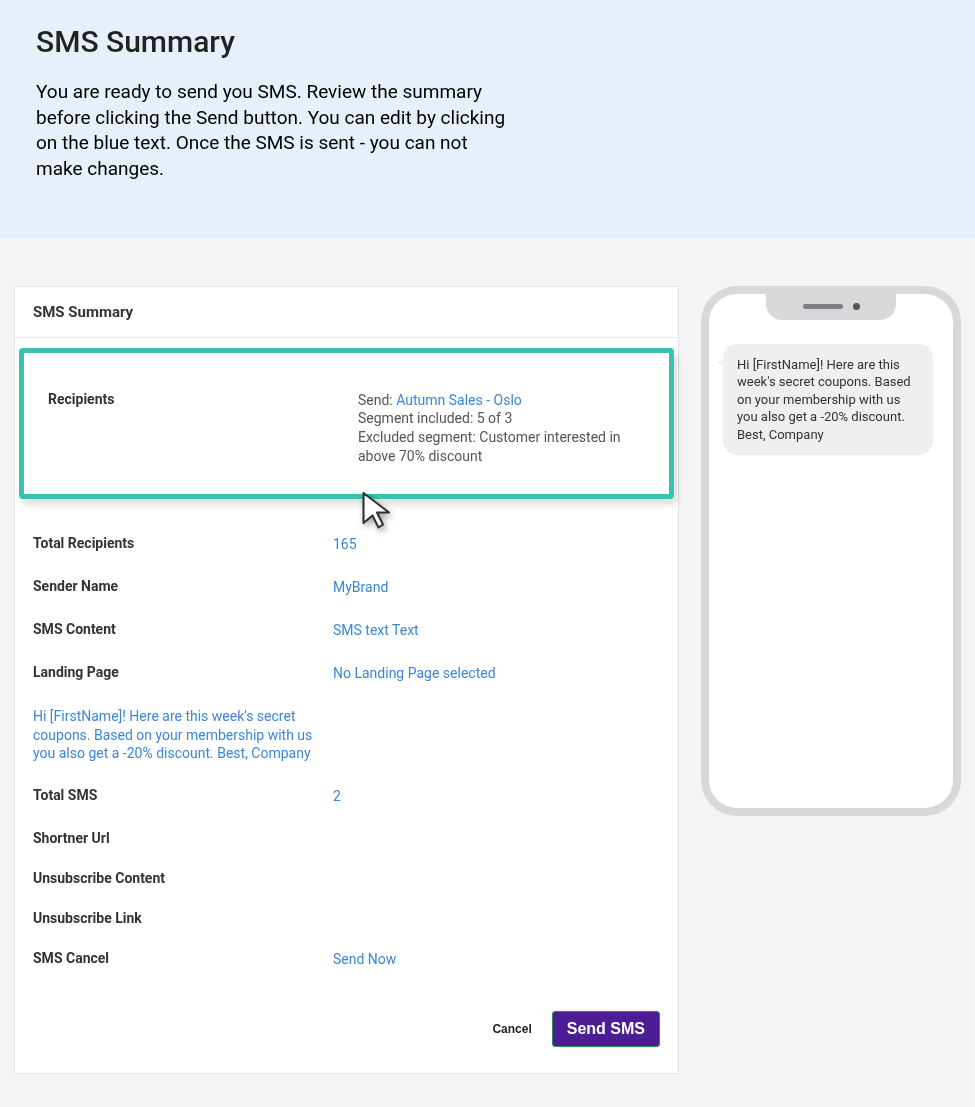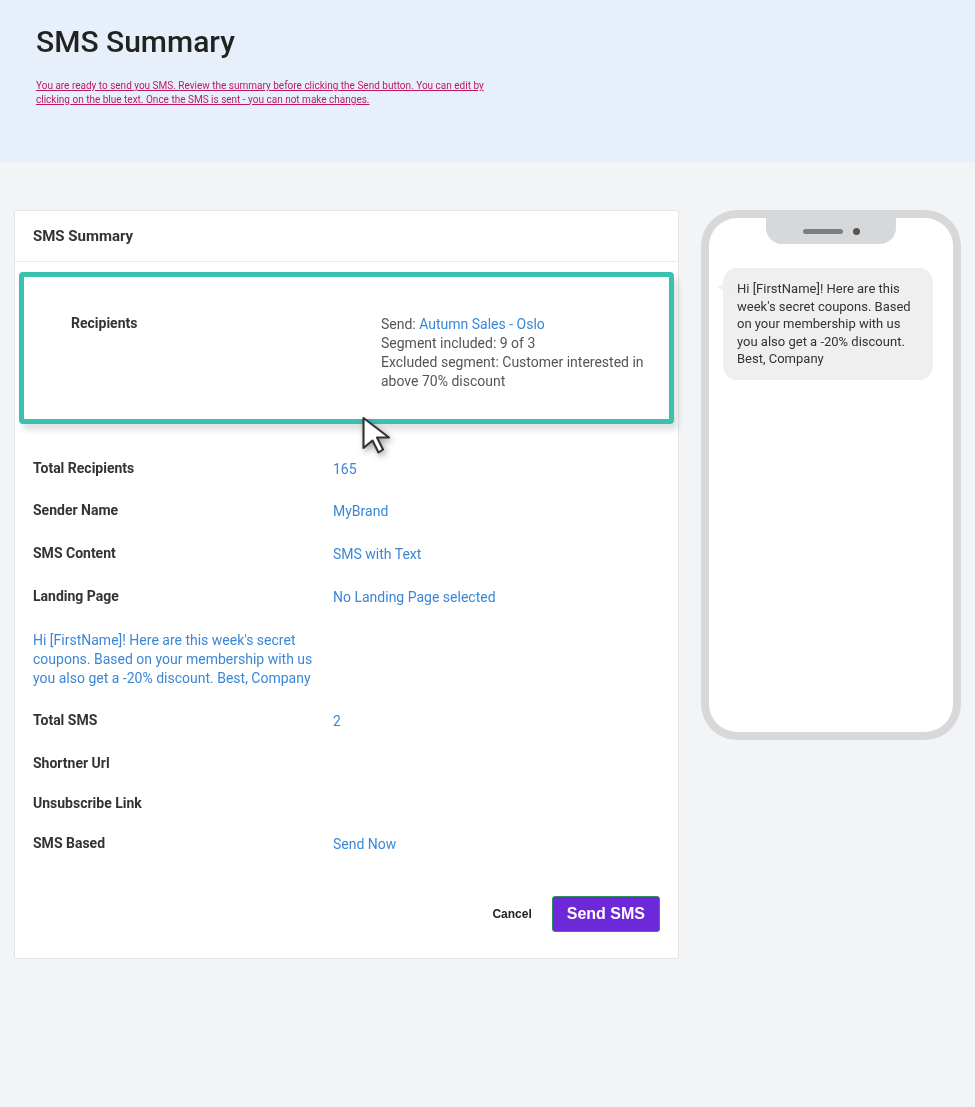--- a/index.html
+++ b/index.html
@@ -13,25 +13,24 @@
       background: #e7f0fa;
       padding: 24px 36px 56px 36px;
     }
     .hero h1 {
       font-size: 30px;
       font-weight: 500;
       color: #222;
       margin-bottom: 20px;
     }
     .hero p {
-      color: #be185d;
-      font-size: 10px;
+      color: #000000;
+      font-size: 19px;
       line-height: 1.35;
       max-width: 470px;
-      text-decoration: underline;
     }
     .content-wrap {
       display: flex;
       align-items: flex-start;
       gap: 22px;
       padding: 48px 14px 30px 14px;
     }
     .card {
       flex: 0 0 665px;
       background: #fff;
@@ -60,21 +59,21 @@
       align-items: flex-start;
       padding: 12px 18px;
       font-size: 14px;
     }
     .highlight-box .row { padding: 0 0; }
     .row .label {
       flex: 0 0 300px;
       font-weight: 700;
       color: #333;
     }
-    .highlight-box .row .label { flex: 0 0 310px; margin-left: 23px; }
+    .highlight-box .row .label { flex: 0 0 310px; }
     .row .value {
       flex: 1;
       color: #555;
       line-height: 1.35;
     }
     .row .value a, .link-text {
       color: #3b87d6;
       text-decoration: none;
     }
     .multi-line { max-width: 300px; }
@@ -88,21 +87,21 @@
     }
     .btn-cancel {
       background: none;
       border: none;
       font-size: 12px;
       font-weight: 700;
       color: #222;
       cursor: pointer;
     }
     .btn-send {
-      background: #6d28d9;
+      background: #4c1d95;
       border: 1px solid #2f8e57;
       color: #fff;
       font-size: 16px;
       font-weight: 600;
       padding: 8px 14px;
       border-radius: 3px;
       cursor: pointer;
     }
     
     .phone {
@@ -185,21 +184,21 @@
   <div class="card">
     <div class="card-header">
       <h2>SMS Summary</h2>
     </div>
 
     <div class="highlight-box">
       <div class="row">
         <div class="label">Recipients</div>
         <div class="value">
           <span class="muted">Send: </span><a href="#" class="link-text">Autumn Sales - Oslo</a><br>
-          <span class="muted">Segment included: 9 of 3</span><br>
+          <span class="muted">Segment included: 5 of 3</span><br>
           <span class="muted">Excluded segment:  Customer interested in above 70% discount</span>
         </div>
       </div>
       <svg class="cursor-svg" viewBox="0 0 24 28">
         <path d="M3 2 L3 22 L9 17 L13 25 L16 23 L12 15 L20 15 Z" fill="#ffffff" stroke="#333" stroke-width="1.4" stroke-linejoin="round"></path>
       </svg>
     </div>
 
     <div class="rows-wrap">
 
@@ -208,21 +207,21 @@
         <div class="value"><a href="#" class="link-text">165</a></div>
       </div>
 
       <div class="row">
         <div class="label">Sender Name</div>
         <div class="value"><a href="#" class="link-text">MyBrand</a></div>
       </div>
 
       <div class="row">
         <div class="label">SMS Content</div>
-        <div class="value"><a href="#" class="link-text">SMS with Text</a></div>
+        <div class="value"><a href="#" class="link-text">SMS text Text</a></div>
       </div>
 
       <div class="row">
         <div class="label">Landing Page</div>
         <div class="value"><a href="#" class="link-text">No Landing Page selected</a></div>
       </div>
 
       <div class="row">
         <div class="value multi-line"><a href="#" class="link-text">Hi [FirstName]! Here are this week's secret coupons. Based on your membership with us you also get a -20% discount. Best, Company</a></div>
       </div>
@@ -230,28 +229,32 @@
       <div class="row">
         <div class="label">Total SMS</div>
         <div class="value"><a href="#" class="link-text">2</a></div>
       </div>
 
       <div class="row">
         <div class="label">Shortner Url</div>
         <div class="value"></div>
       </div>
 
+      <div class="row">
+        <div class="label">Unsubscribe Content</div>
+        <div class="value"></div>
+      </div>
 
       <div class="row">
         <div class="label">Unsubscribe Link</div>
         <div class="value"></div>
       </div>
 
       <div class="row">
-        <div class="label">SMS Based</div>
+        <div class="label">SMS Cancel</div>
         <div class="value"><a href="#" class="link-text">Send Now</a></div>
       </div>
 
     </div>
 
     <div class="actions">
       <button class="btn-cancel">Cancel</button>
       <button class="btn-send">Send SMS</button>
     </div>
   </div>

